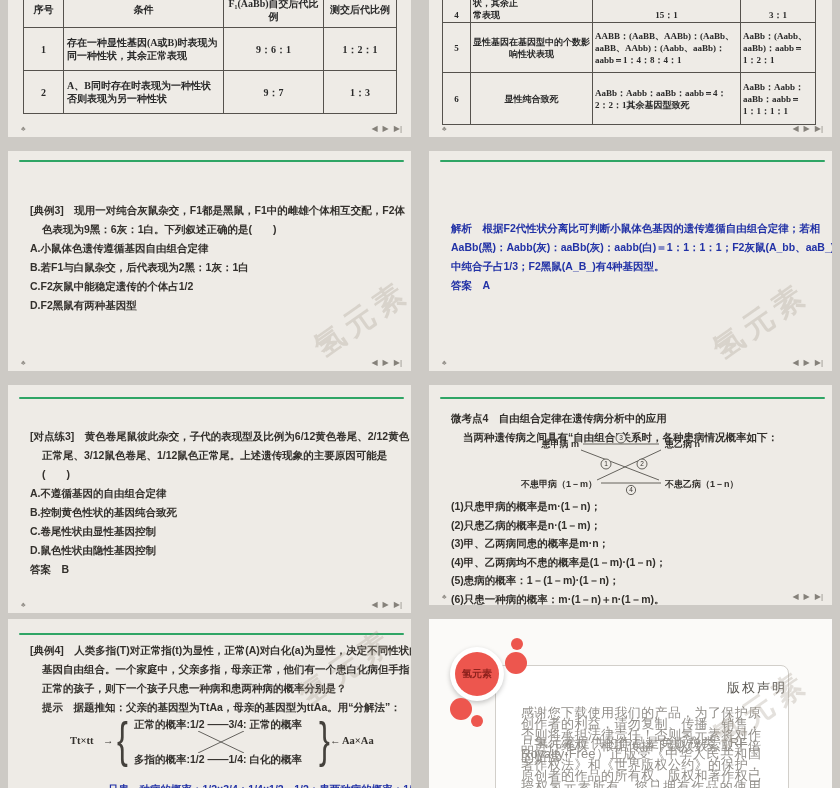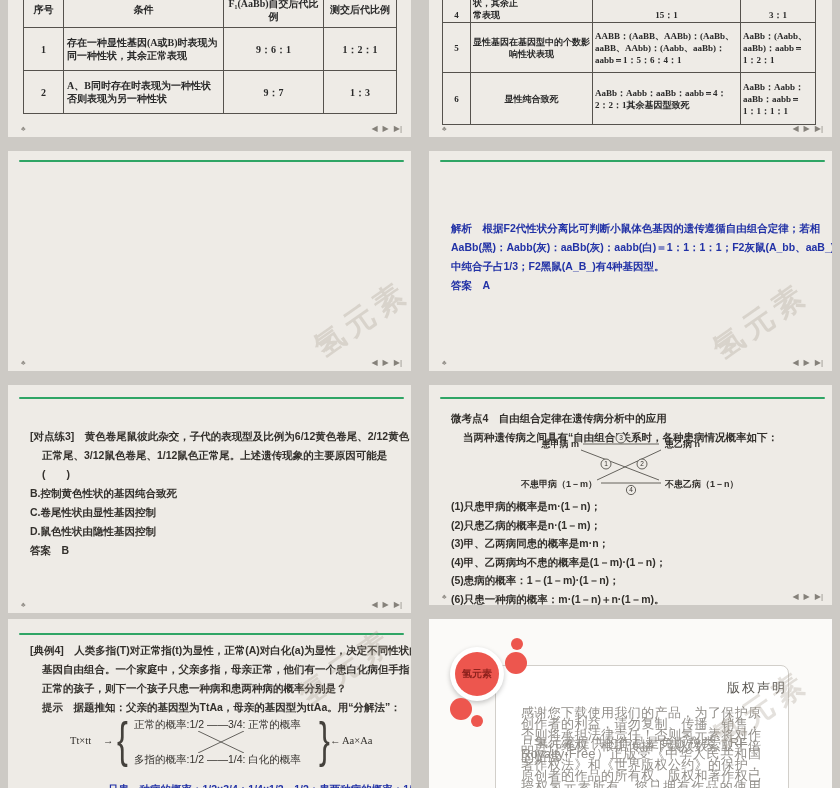--- a/index.html
+++ b/index.html
@@ -24,21 +24,21 @@
   .r4 .ratio{padding-bottom:18px}
   
   .txt{position:absolute;left:22px;right:12px;font-weight:bold;color:#33302c;font-size:10.5px;line-height:19px}
   .ln{white-space:nowrap}
   .ind{padding-left:12px}
   .blue{color:#2232a6}
   .js{white-space:normal;text-align:justify;text-align-last:justify}
   .wm{position:absolute;font-size:30px;font-weight:bold;letter-spacing:6px;
       color:rgba(165,155,143,.30);transform:rotate(-35deg);pointer-events:none;white-space:nowrap}
   
-  .d7{position:absolute;font-weight:normal;color:#33302c;font-size:10.5px;white-space:nowrap}
+  .d7{position:absolute;font-weight:bold;color:#33302c;font-size:10.5px;white-space:nowrap}
   .brace{position:absolute;font-weight:400;font-size:50px;color:#44413c;transform:scaleX(.65);line-height:1}
   .serifb{font-family:"Liberation Serif",serif}
   
   .panel{position:absolute;left:66px;top:46px;width:292px;height:150px;background:#fff;
          border:1px solid #d2cfca;border-radius:8px}
   .circ{position:absolute;border-radius:50%;background:#ed564e}
   .ring{position:absolute;border-radius:50%;background:#fff;box-shadow:0 2px 5px rgba(0,0,0,.22)}
   .logo-txt{position:absolute;left:26px;top:33px;width:44px;height:44px;border-radius:50%;background:#ed564e;
             display:flex;align-items:center;justify-content:center;font-size:10px;font-weight:bold;color:#8f221d}
   .cp-title{position:absolute;left:66px;top:60px;width:292px;text-align:right;font-size:13px;
@@ -101,41 +101,49 @@
         <td class="cond">
           <div>在显性基因时表现为同一性状，其余正</div>
           <div>常表现</div>
         </td>
         <td class="ratio">15：1</td>
         <td class="ratio">3：1</td>
       </tr>
       <tr style="height:50px">
         <td>5</td>
         <td>显性基因在基因型中的个数影响性状表现</td>
-        <td class="cond">AABB：(AaBB、AABb)：(AaBb、aaBB、AAbb)：(Aabb、aaBb)：aabb＝1：5：6：4：1</td>
+        <td class="cond">AABB：(AaBB、AABb)：(AaBb、aaBB、AAbb)：(Aabb、aaBb)：aabb＝1：4：8：4：1</td>
         <td class="cond">AaBb：(Aabb、aaBb)：aabb＝1：2：1</td>
       </tr>
       <tr style="height:52px">
         <td>6</td>
         <td>显性纯合致死</td>
         <td class="cond">AaBb：Aabb：aaBb：aabb＝4：2：2：1其余基因型致死</td>
         <td class="cond">AaBb：Aabb：aaBb：aabb＝1：1：1：1</td>
       </tr>
     </tbody>
       </table>
     <div class="mark">♣</div>
     <div class="nav">
       <span>◀</span>
       <span>▶</span>
       <span>▶|</span>
     </div>
   </div>
 
   <div class="slide" id="s3" style="left:8px;top:151px;width:403px;height:220px">
     <div class="gl" style="top:9px"></div>
+    <div class="txt" style="top:50px">
+      <div class="ln">[典例3]　现用一对纯合灰鼠杂交，F1都是黑鼠，F1中的雌雄个体相互交配，F2体</div>
+      <div class="ln ind">色表现为9黑：6灰：1白。下列叙述正确的是(　　)</div>
+      <div class="ln">A.小鼠体色遗传遵循基因自由组合定律</div>
+      <div class="ln">B.若F1与白鼠杂交，后代表现为2黑：1灰：1白</div>
+      <div class="ln">C.F2灰鼠中能稳定遗传的个体占1/2</div>
+      <div class="ln">D.F2黑鼠有两种基因型</div>
+    </div>
     <div class="wm" style="left:300px;top:148px">氢元素</div>
     <div class="mark">♣</div>
     <div class="nav">
       <span>◀</span>
       <span>▶</span>
       <span>▶|</span>
     </div>
   </div>
 
   <div class="slide" id="s4" style="left:429px;top:151px;width:403px;height:220px">
@@ -154,20 +162,21 @@
       <span>▶|</span>
     </div>
   </div>
 
   <div class="slide" id="s5" style="left:8px;top:385px;width:403px;height:228px">
     <div class="gl" style="top:12px"></div>
     <div class="txt" style="top:42px">
       <div class="ln">[对点练3]　黄色卷尾鼠彼此杂交，子代的表现型及比例为6/12黄色卷尾、2/12黄色</div>
       <div class="ln ind">正常尾、3/12鼠色卷尾、1/12鼠色正常尾。上述遗传现象的主要原因可能是</div>
       <div class="ln ind">(　　)</div>
+      <div class="ln">A.不遵循基因的自由组合定律</div>
       <div class="ln">B.控制黄色性状的基因纯合致死</div>
       <div class="ln">C.卷尾性状由显性基因控制</div>
       <div class="ln">D.鼠色性状由隐性基因控制</div>
       <div class="ln">答案　B</div>
     </div>
     <div class="mark">♣</div>
     <div class="nav">
       <span>◀</span>
       <span>▶</span>
       <span>▶|</span>

